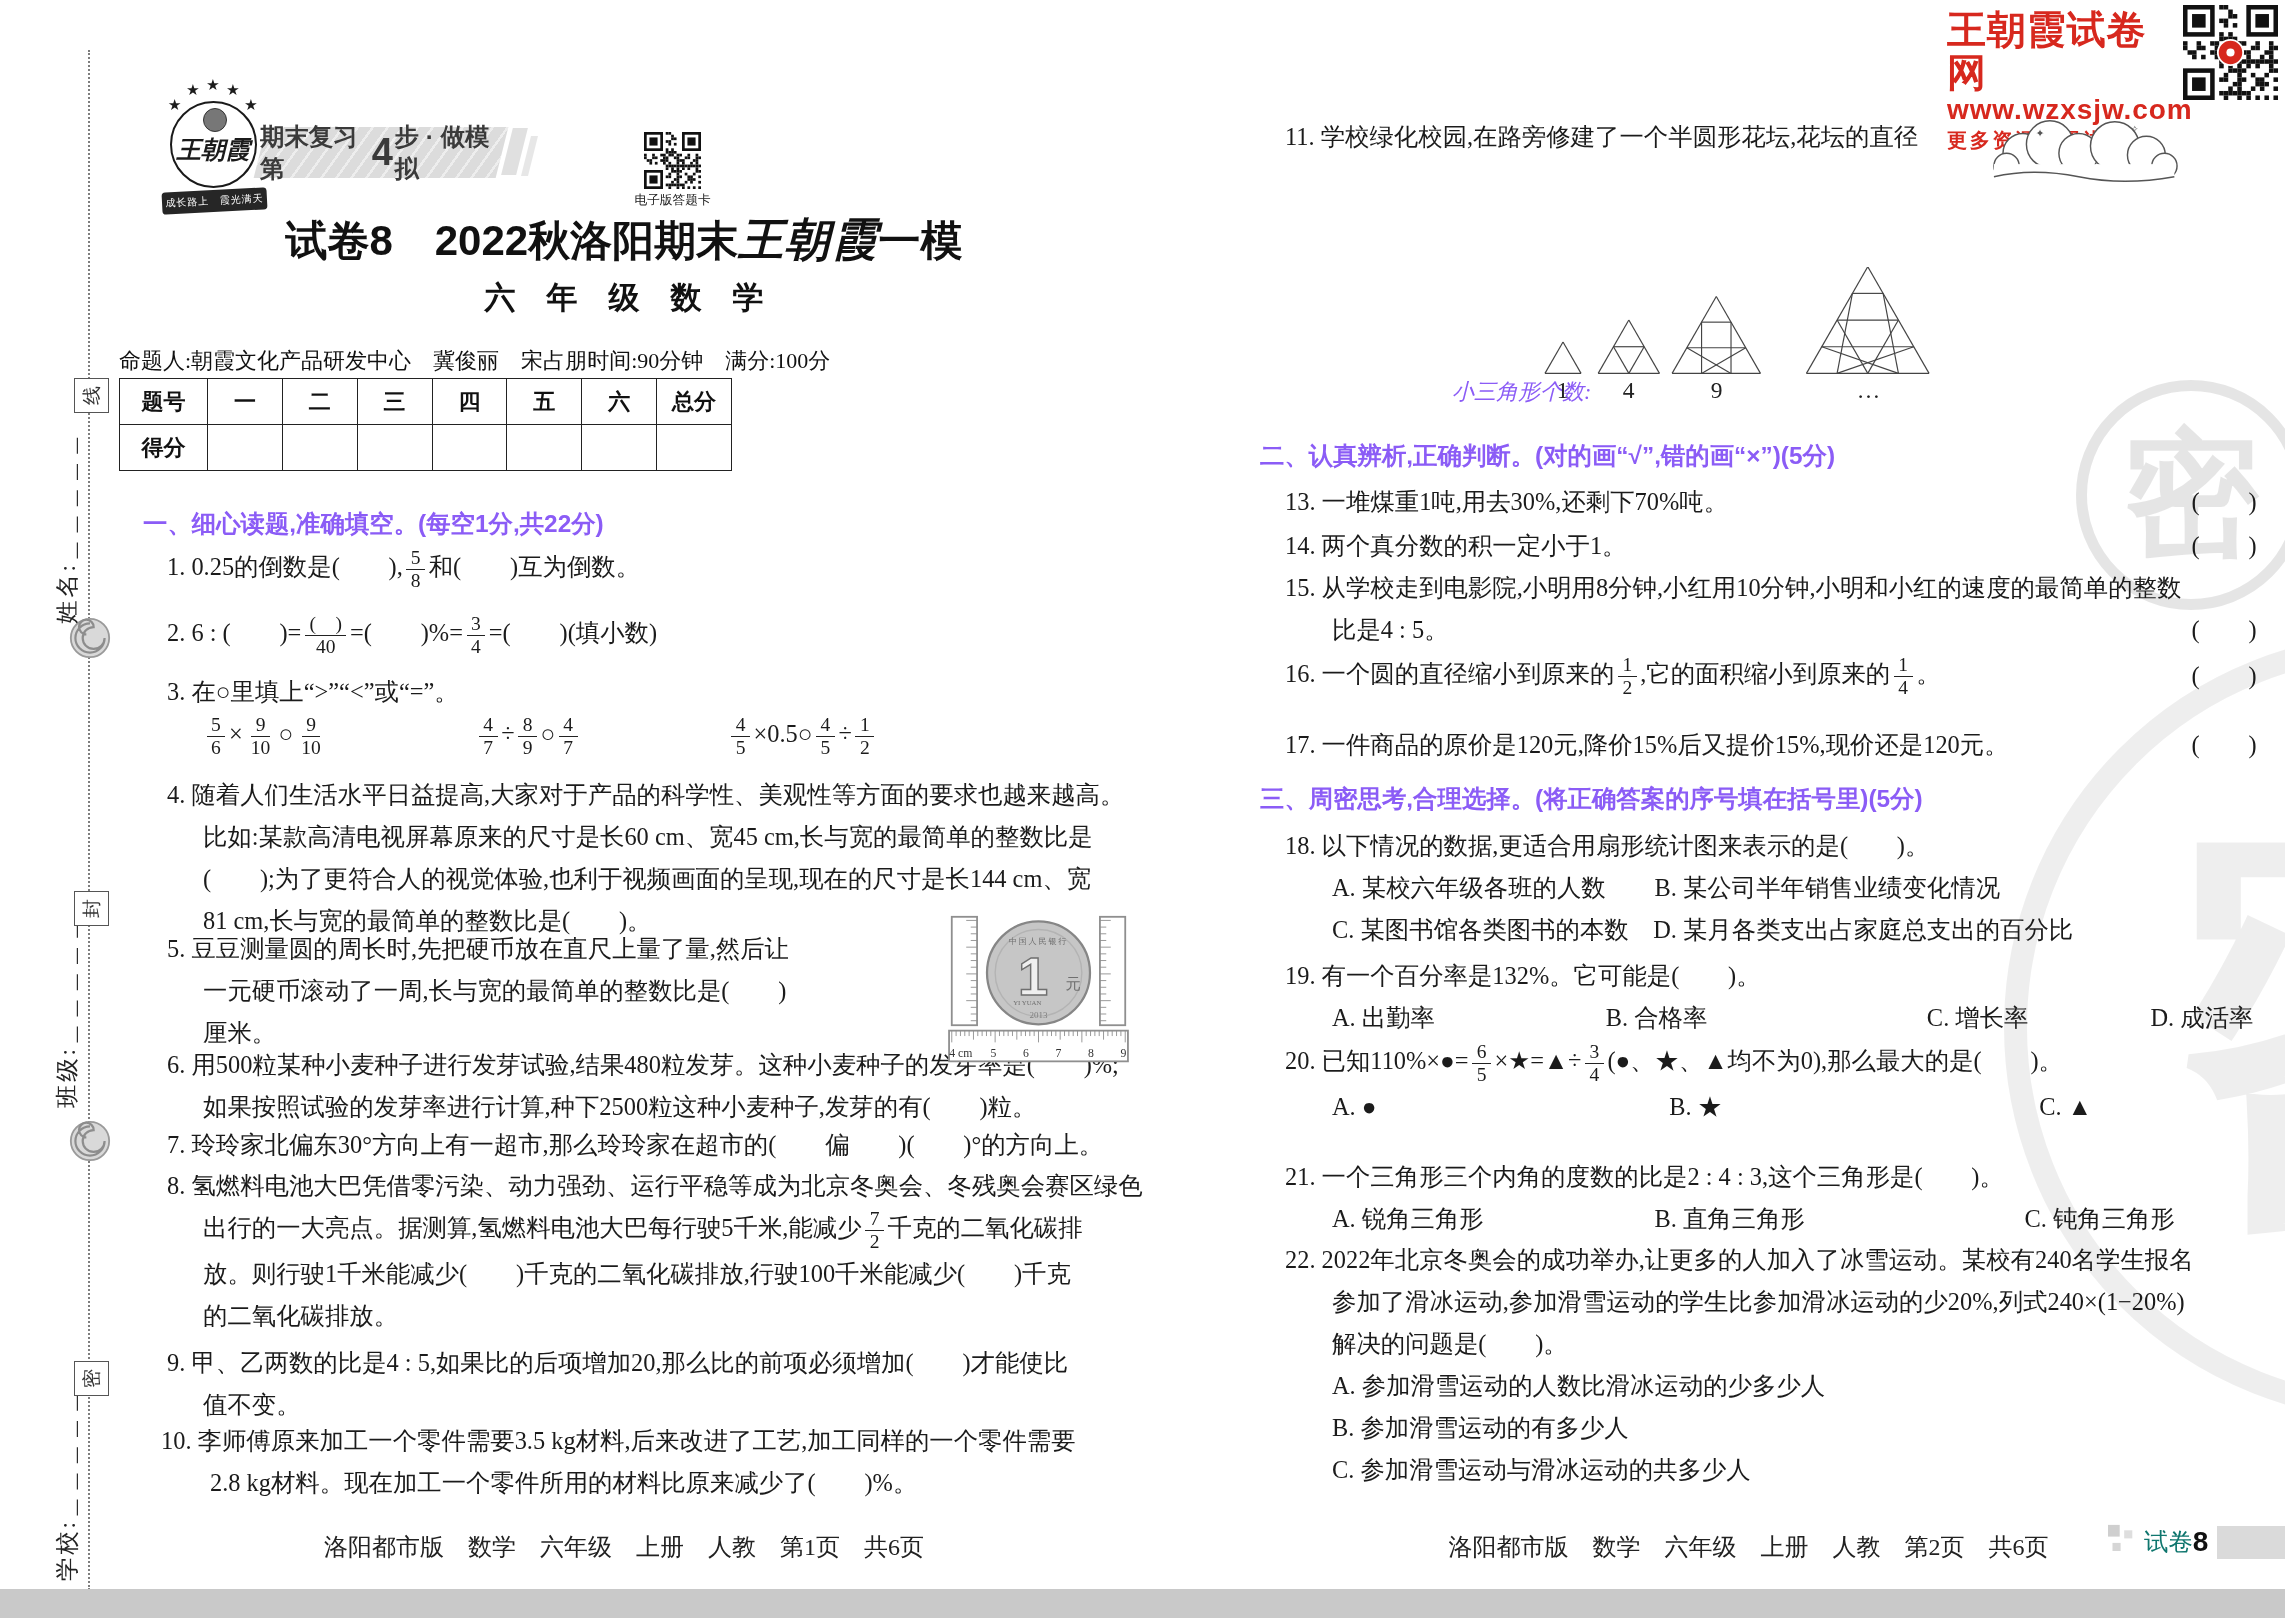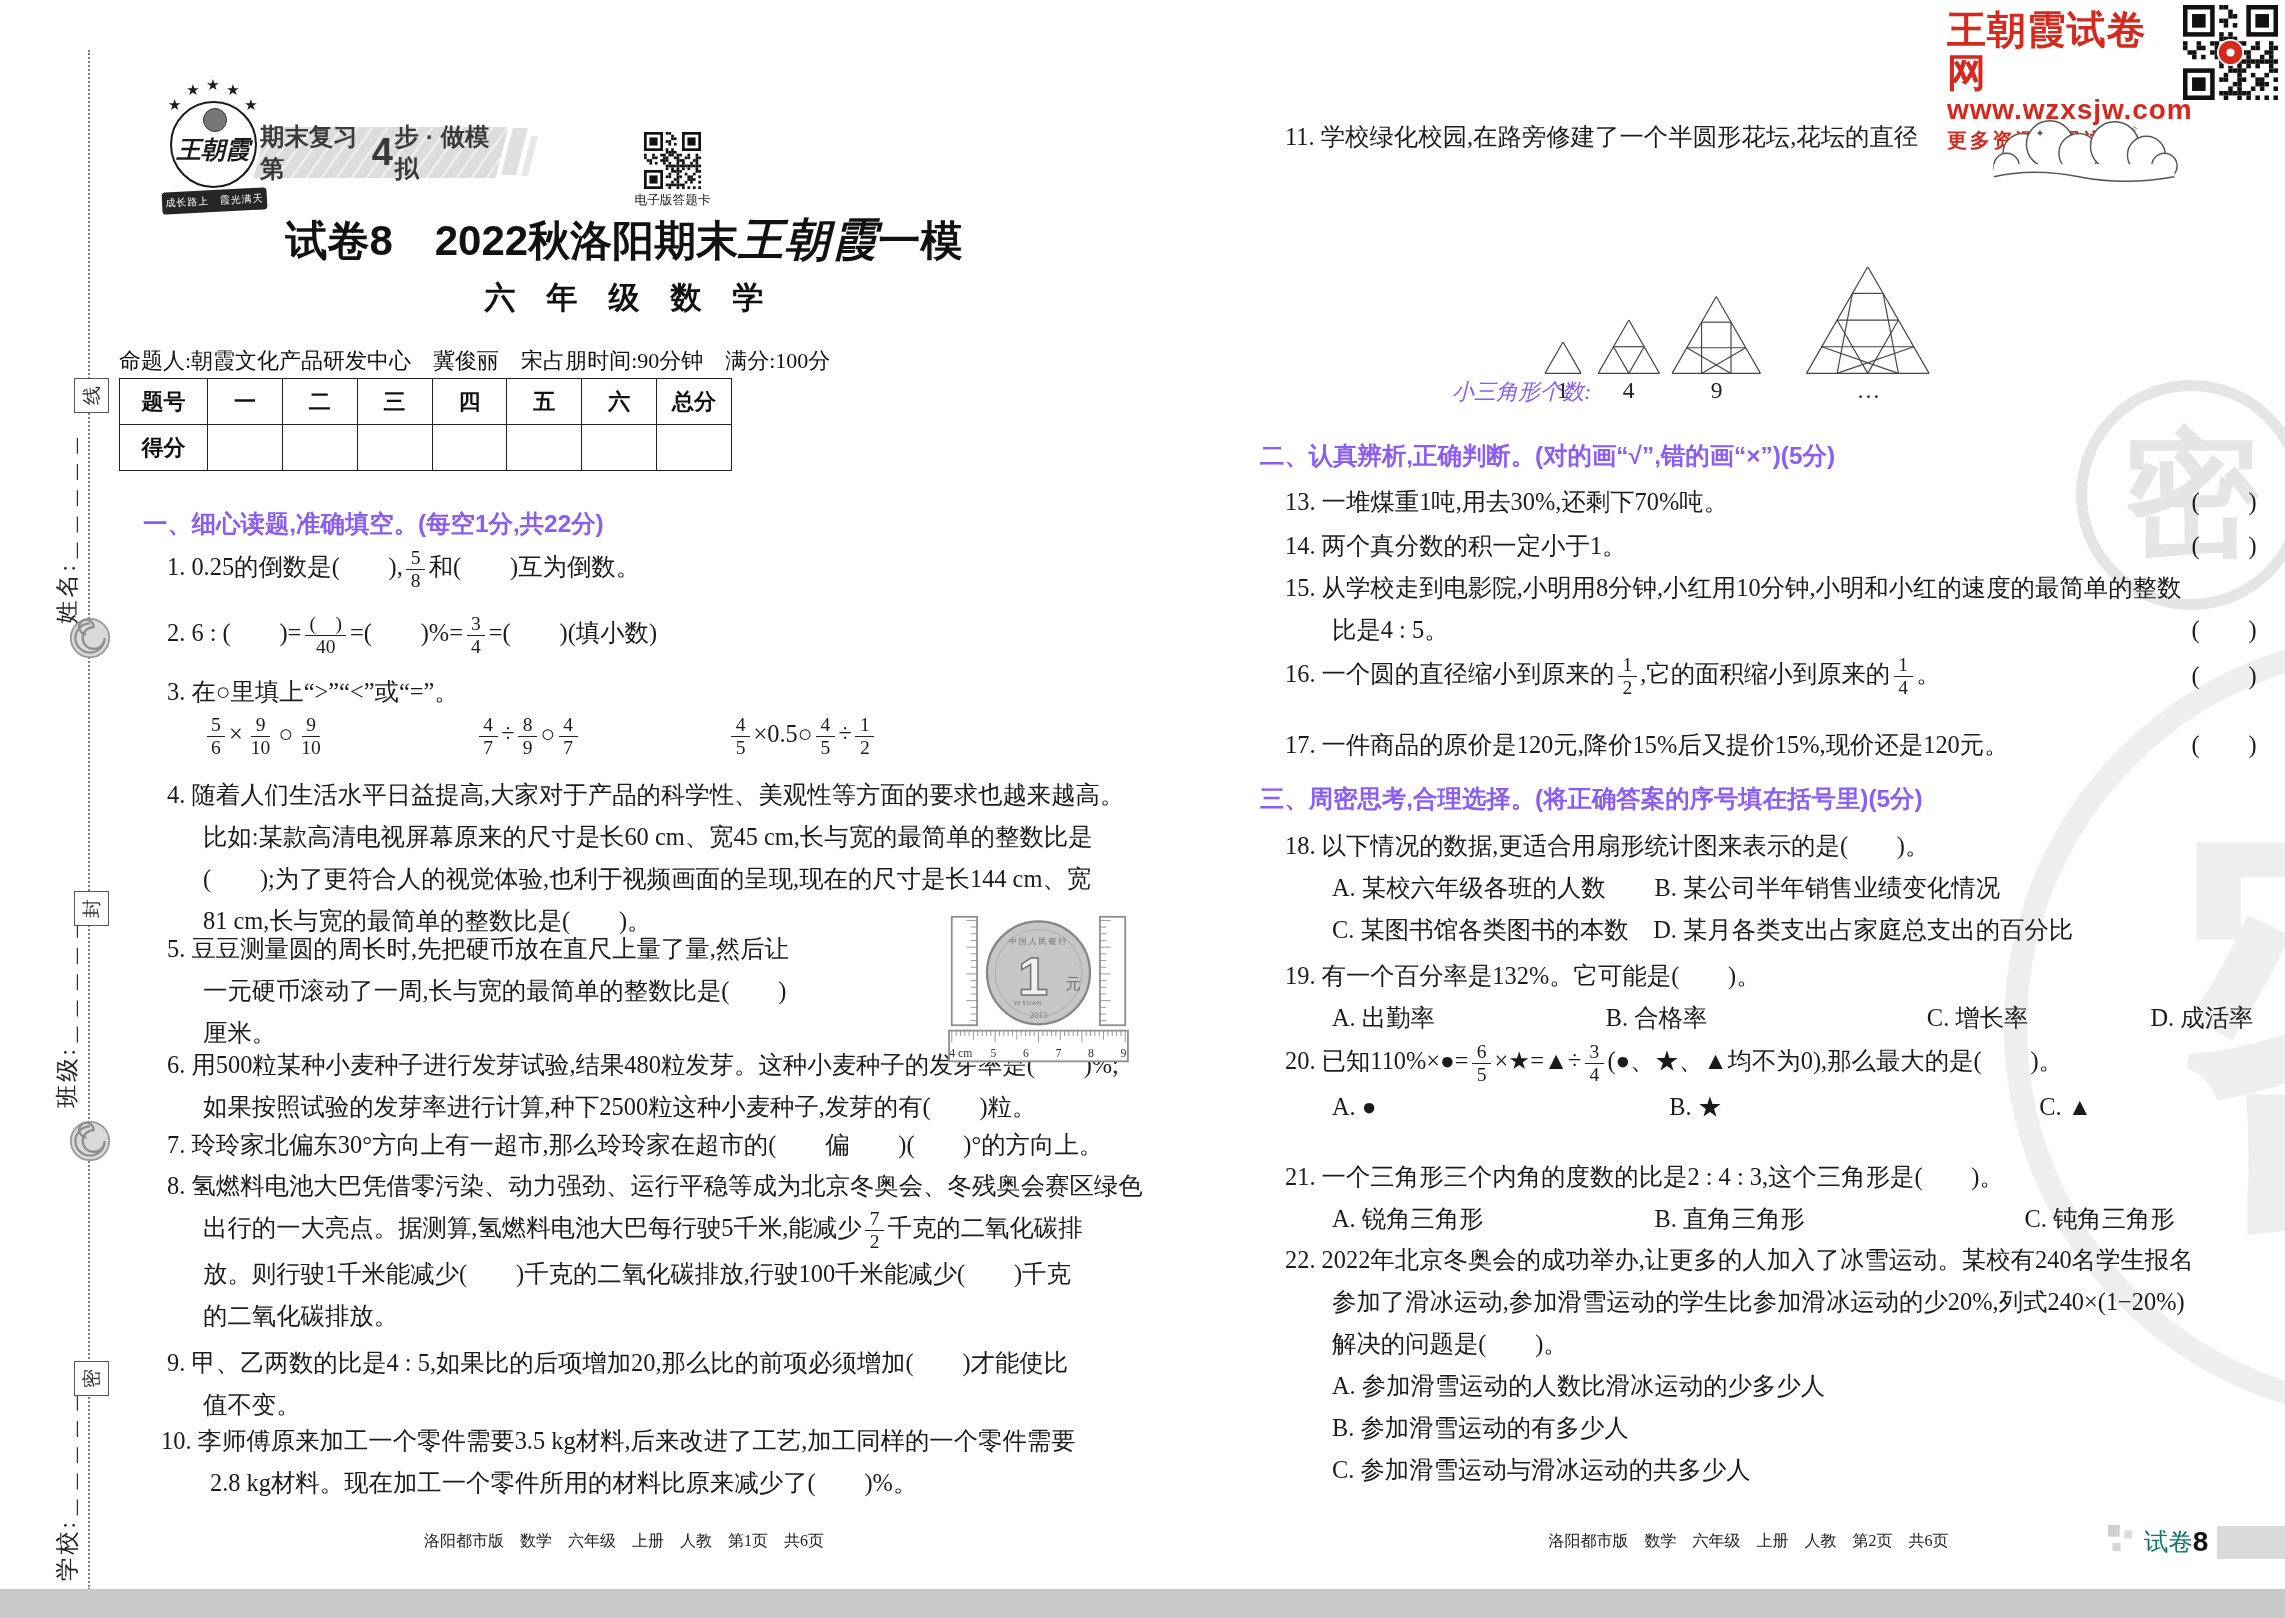--- a/index.html
+++ b/index.html
@@ -66,21 +66,21 @@
   .q .ln{position:relative;line-height:42px;min-height:42px;white-space:nowrap;}
   .q.p1 .ln + .ln{padding-left:36px;}
   .q.p2 .ln + .ln{padding-left:47px;}
   .q.wide .ln + .ln{padding-left:49px;}
   .frac{display:inline-flex;flex-direction:column;align-items:center;vertical-align:middle;
         margin:0 3.6px;font-size:0.8em;line-height:1.12;}
   .frac .fn{border-bottom:1.8px solid #222;padding:0 4.5px;}
   .frac .fd{padding:0 4.5px;}
   .rp{position:absolute;right:5.4px;top:50%;transform:translateY(-50%);}
 
-  .footer{position:absolute;font-size:16px;color:#222;text-align:center;white-space:nowrap;}
+  .footer{position:absolute;font-size:24px;color:#222;text-align:center;white-space:nowrap;}
 
   
   .rlogo{position:absolute;left:1947px;top:9px;width:233px;text-align:left;
          font-family:"Liberation Sans","DejaVu Sans",sans-serif;font-weight:700;line-height:1.1;}
   .rlogo .l1{font-size:39px;letter-spacing:0.9px;}
   .rlogo .l2{font-size:28px;letter-spacing:0.9px;}
   .rlogo .l3{font-size:20px;letter-spacing:2.7px;margin-top:3.6px;}
 
   
   .tab{position:absolute;left:2108px;top:1523px;display:flex;align-items:center;}

